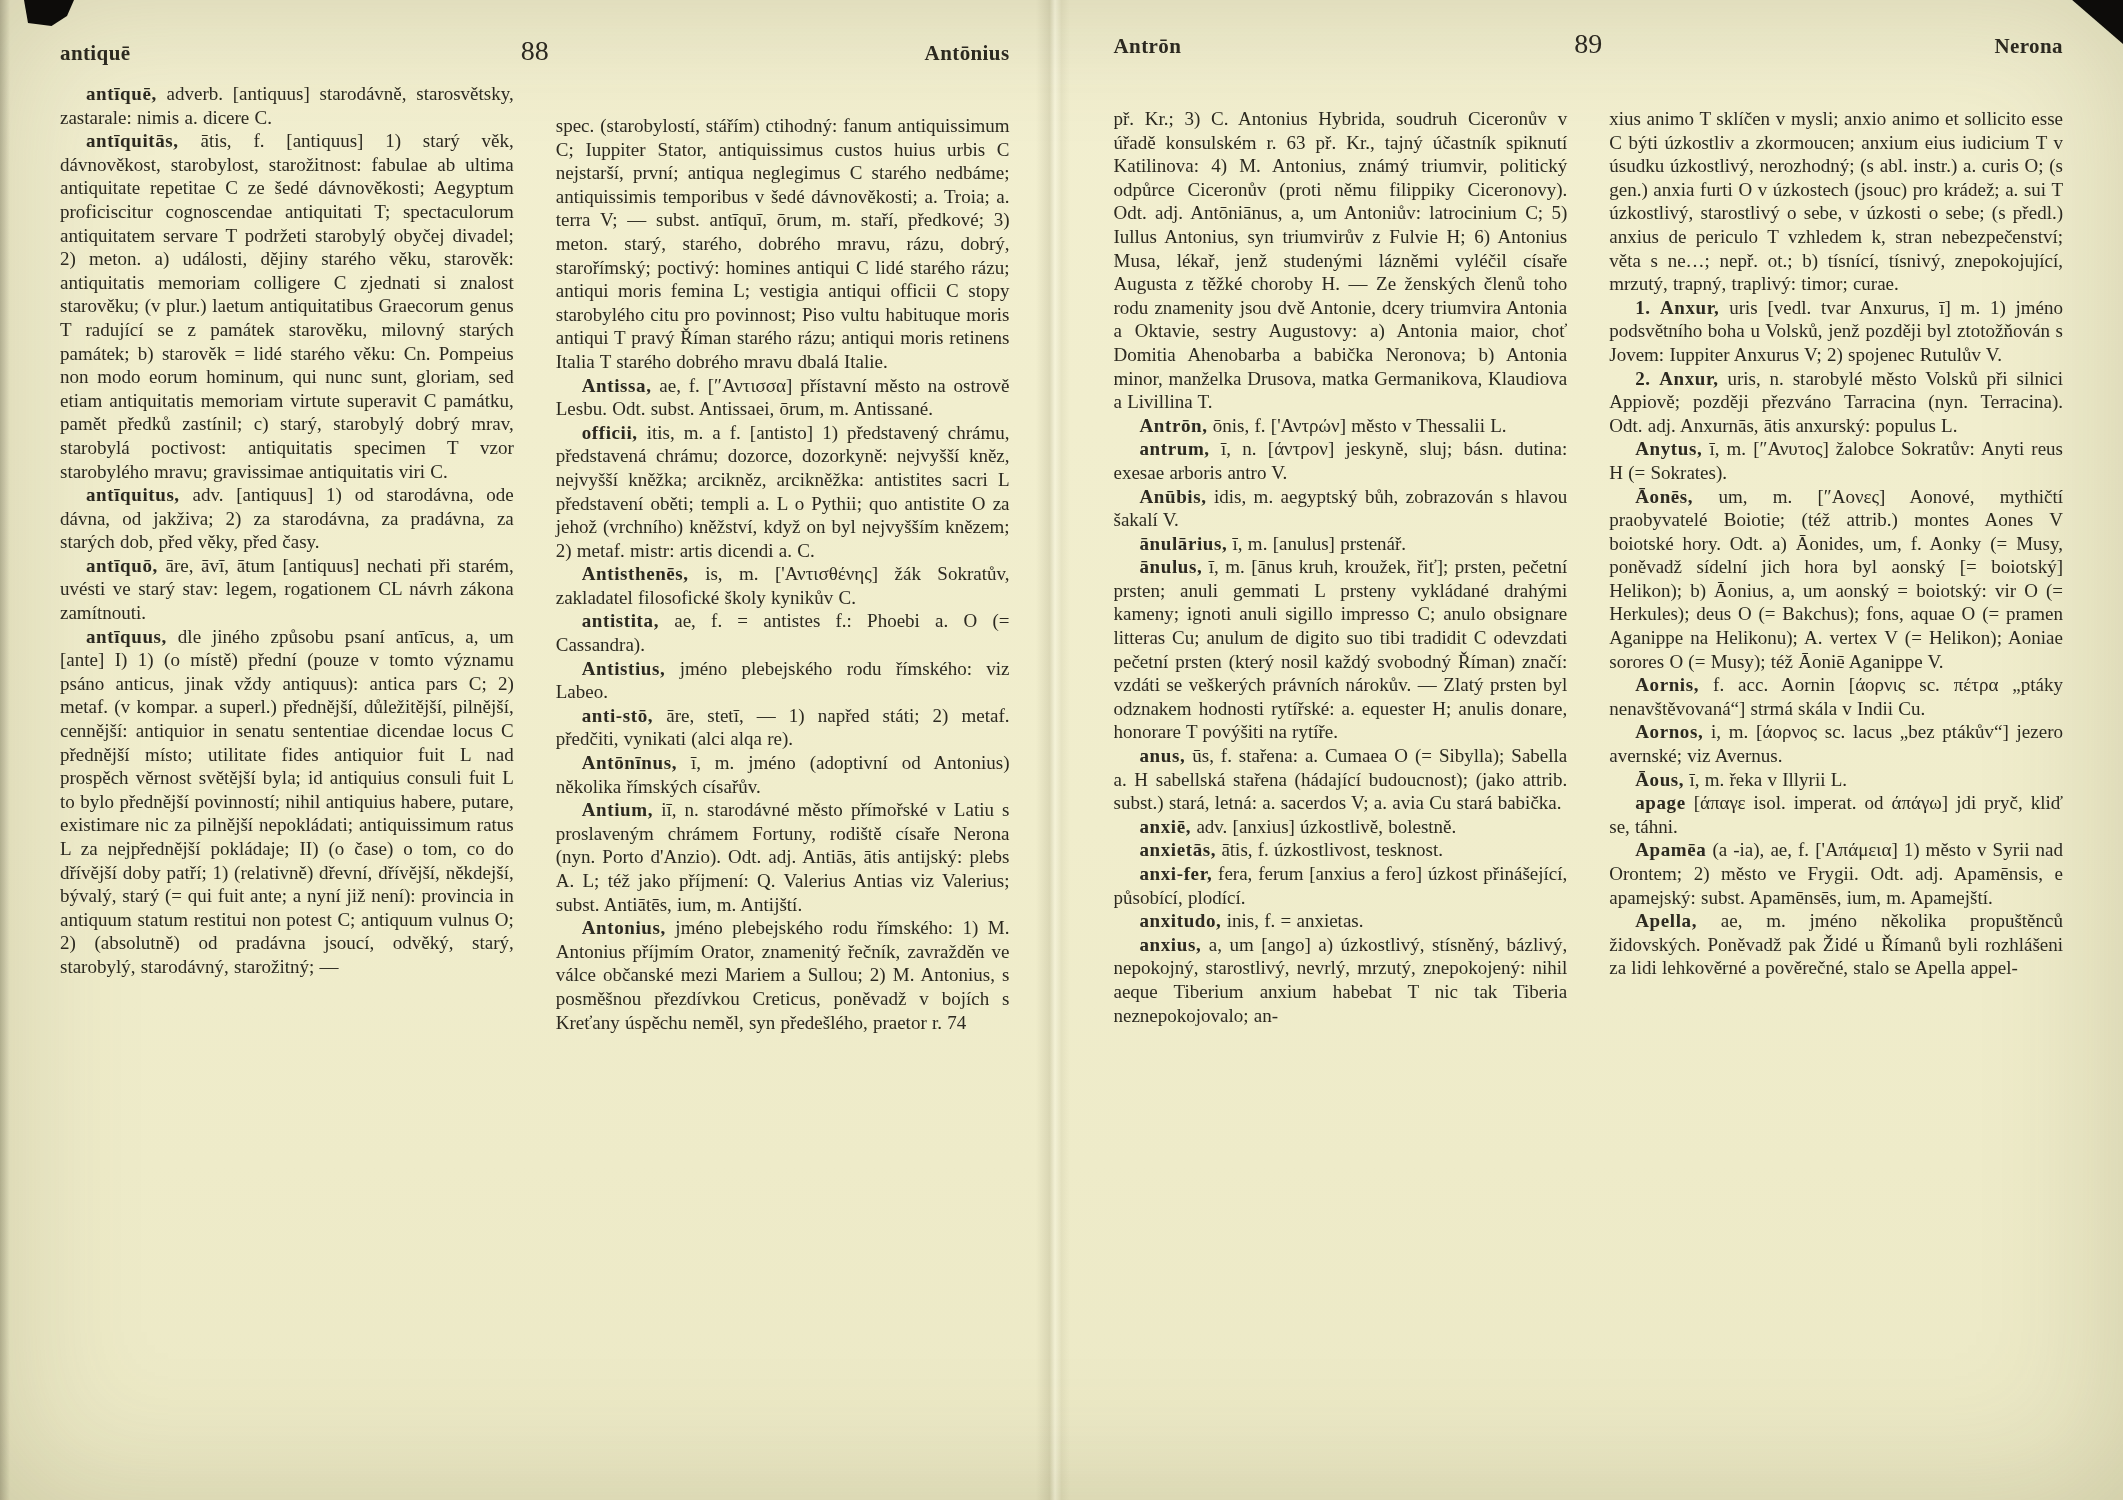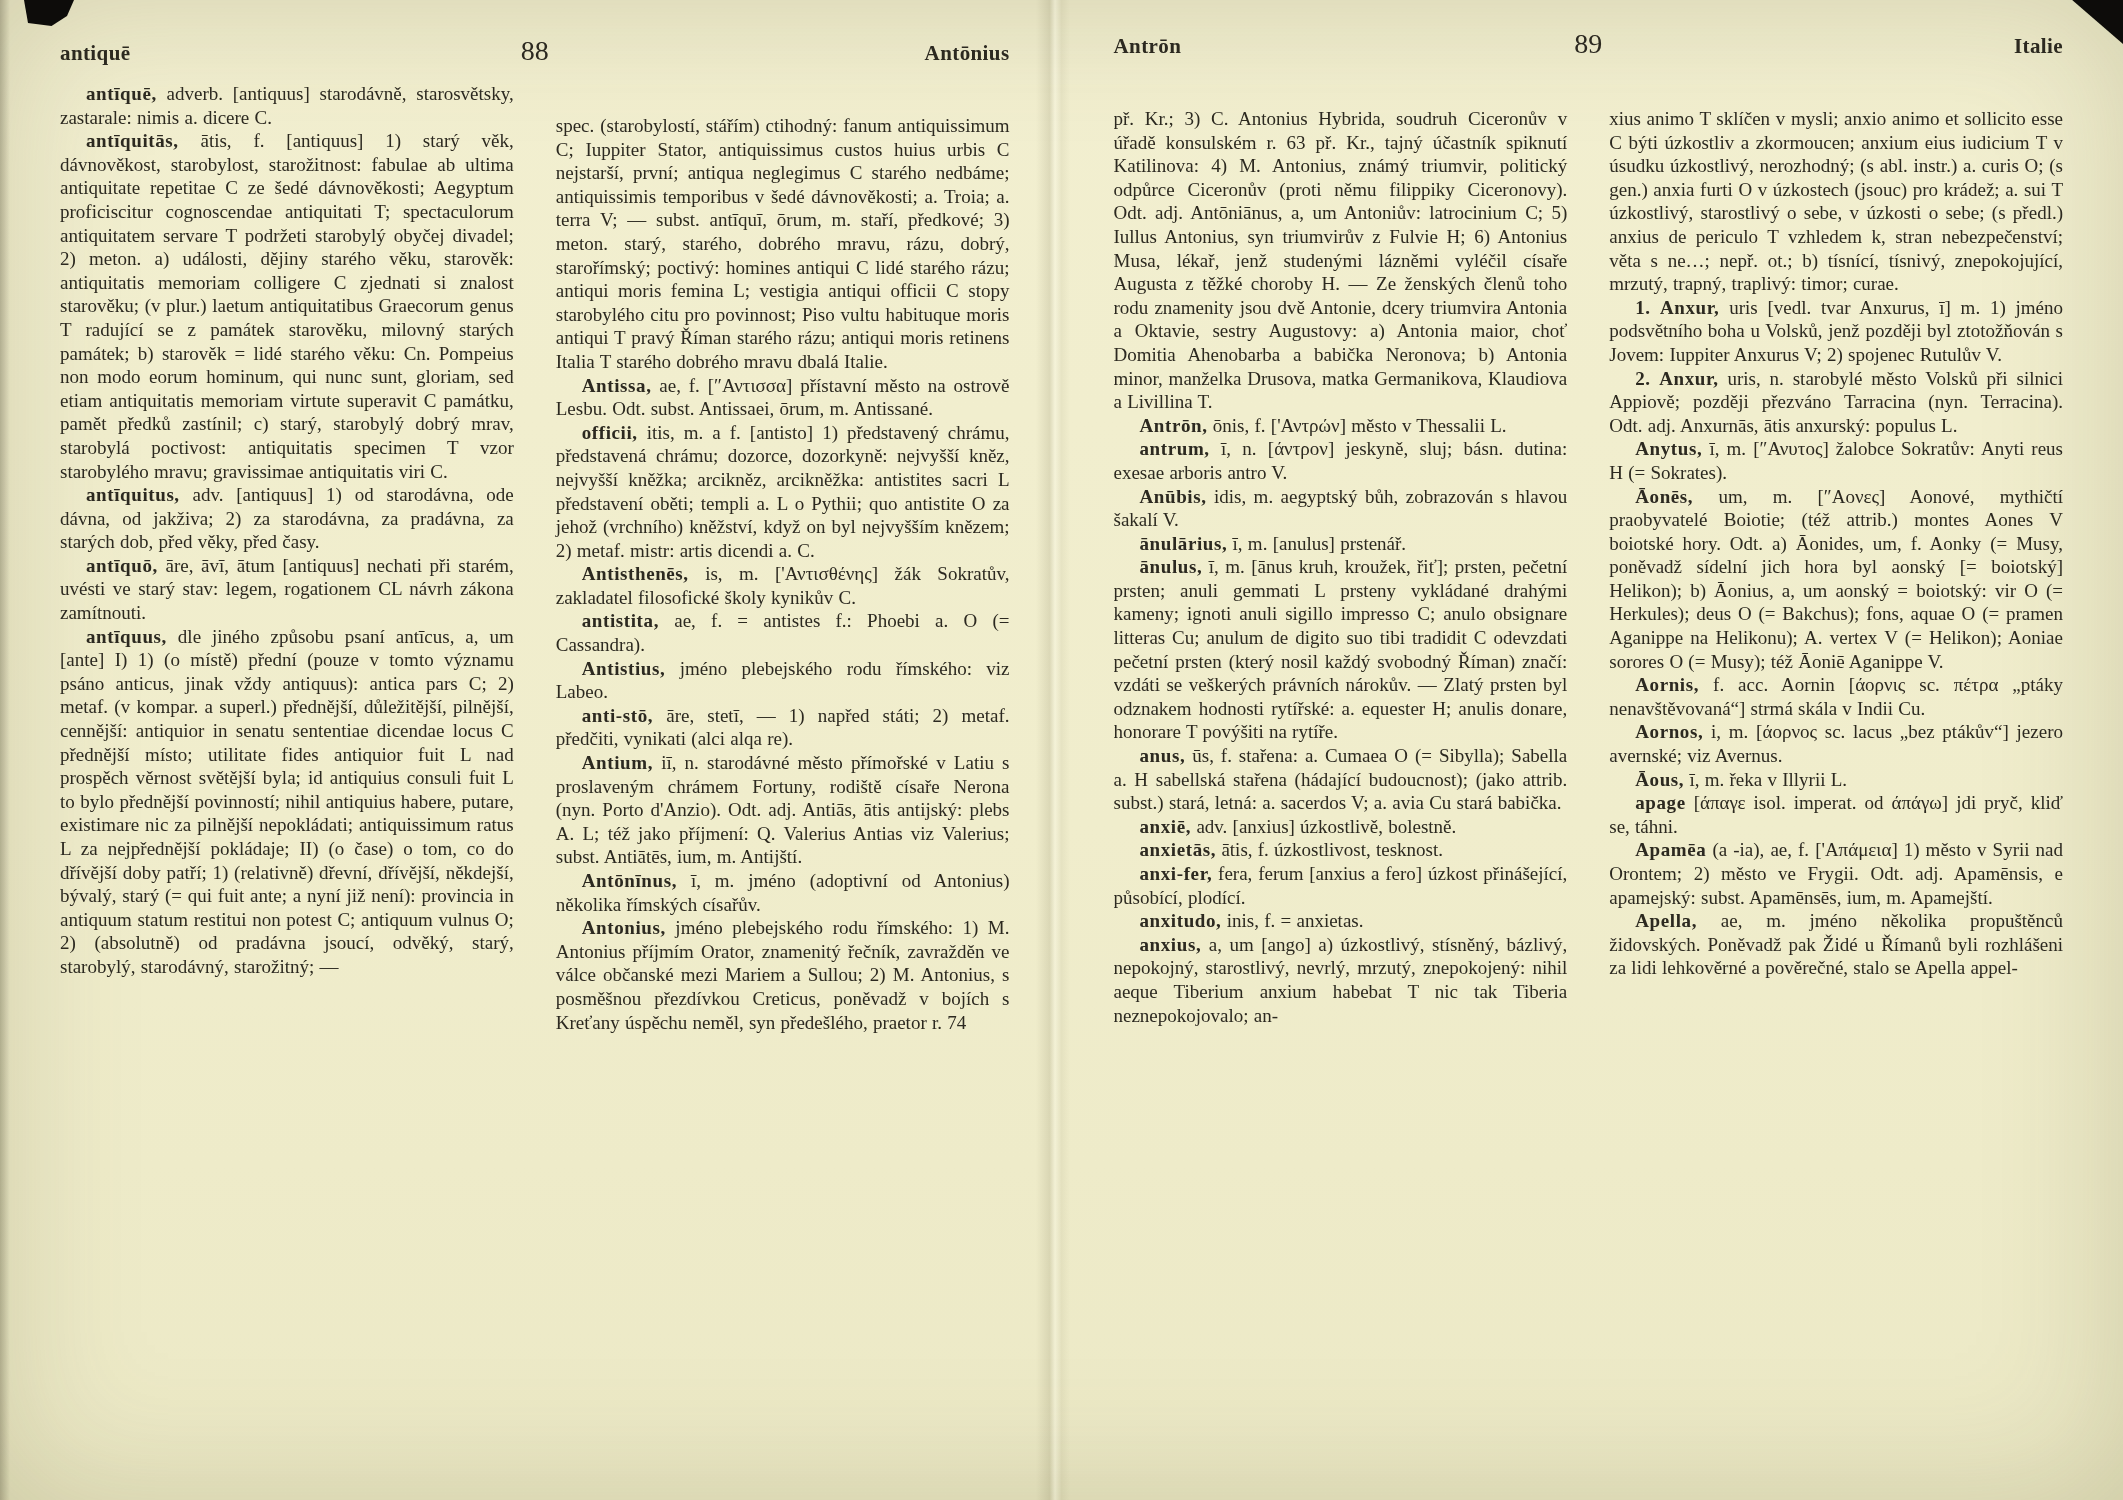--- a/index.html
+++ b/index.html
@@ -85,32 +85,32 @@
           <p><b class="head">antīquus,</b> dle jiného způsobu psaní antīcus, a, um [ante] I) 1) (o místě) přední (pouze v tomto významu psáno anticus, jinak vždy antiquus): antica pars C; 2) metaf. (v kompar. a superl.) přednější, důležitější, pilnější, cennější: antiquior in senatu sententiae dicendae locus C přednější místo; utilitate fides antiquior fuit L nad prospěch věrnost světější byla; id antiquius consuli fuit L to bylo přednější povinností; nihil antiquius habere, putare, existimare nic za pilnější nepokládati; antiquissimum ratus L za nejpřednější pokládaje; II) (o čase) o tom, co do dřívější doby patří; 1) (relativně) dřevní, dřívější, někdejší, bývalý, starý (= qui fuit ante; a nyní již není): provincia in antiquum statum restitui non potest C; antiquum vulnus O; 2) (absolutně) od pradávna jsoucí, odvěký, starý, starobylý, starodávný, starožitný; —</p>
         </div>
       <div class="col">
           <p class="cont">spec. (starobylostí, stářím) ctihodný: fanum antiquissimum C; Iuppiter Stator, antiquissimus custos huius urbis C nejstarší, první; antiqua neglegimus C starého nedbáme; antiquissimis temporibus v šedé dávnověkosti; a. Troia; a. terra V; — subst. antīquī, ōrum, m. staří, předkové; 3) meton. starý, starého, dobrého mravu, rázu, dobrý, starořímský; poctivý: homines antiqui C lidé starého rázu; antiqui moris femina L; vestigia antiqui officii C stopy starobylého citu pro povinnost; Piso vultu habituque moris antiqui T pravý Říman starého rázu; antiqui moris retinens Italia T starého dobrého mravu dbalá Italie.</p>
           <p><b class="head">Antissa,</b> ae, f. [″Αντισσα] přístavní město na ostrově Lesbu. Odt. subst. Antissaei, ōrum, m. Antissané.</p>
           <p><b class="head">officii,</b> itis, m. a f. [antisto] 1) představený chrámu, představená chrámu; dozorce, dozorkyně: nejvyšší kněz, nejvyšší kněžka; arcikněz, arcikněžka: antistites sacri L představení oběti; templi a. L o Pythii; quo antistite O za jehož (vrchního) kněžství, když on byl nejvyšším knězem; 2) metaf. mistr: artis dicendi a. C.</p>
           <p><b class="head">Antisthenēs,</b> is, m. ['Αντισθένης] žák Sokratův, zakladatel filosofické školy kynikův C.</p>
           <p><b class="head">antistita,</b> ae, f. = antistes f.: Phoebi a. O (= Cassandra).</p>
           <p><b class="head">Antistius,</b> jméno plebejského rodu římského: viz Labeo.</p>
           <p><b class="head">anti-stō,</b> āre, stetī, — 1) napřed státi; 2) metaf. předčiti, vynikati (alci alqa re).</p>
+          <p><b class="head">Antōnīnus,</b> ī, m. jméno (adoptivní od Antonius) několika římských císařův.</p>
           <p><b class="head">Antium,</b> iī, n. starodávné město přímořské v Latiu s proslaveným chrámem Fortuny, rodiště císaře Nerona (nyn. Porto d'Anzio). Odt. adj. Antiās, ātis antijský: plebs A. L; též jako příjmení: Q. Valerius Antias viz Valerius; subst. Antiātēs, ium, m. Antijští.</p>
-          <p><b class="head">Antōnīnus,</b> ī, m. jméno (adoptivní od Antonius) několika římských císařův.</p>
           <p><b class="head">Antonius,</b> jméno plebejského rodu římského: 1) M. Antonius příjmím Orator, znamenitý řečník, zavražděn ve válce občanské mezi Mariem a Sullou; 2) M. Antonius, s posměšnou přezdívkou Creticus, poněvadž v bojích s Kreťany úspěchu neměl, syn předešlého, praetor r. 74</p>
         </div>
     </div>
   </div>
 
   <div class="page right">
     <div class="page-header">
       <span class="slot l hw">Antrōn</span>
       <span class="slot c">89</span>
-      <span class="slot r hw">Italie</span>
+      <span class="slot r hw">Nerona</span>
     </div>
     <div class="columns">
       <div class="col">
           <p class="cont">př. Kr.; 3) C. Antonius Hybrida, soudruh Ciceronův v úřadě konsulském r. 63 př. Kr., tajný účastník spiknutí Katilinova: 4) M. Antonius, známý triumvir, politický odpůrce Ciceronův (proti němu filippiky Ciceronovy). Odt. adj. Antōniānus, a, um Antoniův: latrocinium C; 5) Iullus Antonius, syn triumvirův z Fulvie H; 6) Antonius Musa, lékař, jenž studenými lázněmi vyléčil císaře Augusta z těžké choroby H. — Ze ženských členů toho rodu znamenity jsou dvě Antonie, dcery triumvira Antonia a Oktavie, sestry Augustovy: a) Antonia maior, choť Domitia Ahenobarba a babička Neronova; b) Antonia minor, manželka Drusova, matka Germanikova, Klaudiova a Livillina T.</p>
           <p><b class="head">Antrōn,</b> ōnis, f. ['Αντρών] město v Thessalii L.</p>
           <p><b class="head">antrum,</b> ī, n. [άντρον] jeskyně, sluj; básn. dutina: exesae arboris antro V.</p>
           <p><b class="head">Anūbis,</b> idis, m. aegyptský bůh, zobrazován s hlavou šakalí V.</p>
           <p><b class="head">ānulārius,</b> ī, m. [anulus] prstenář.</p>
           <p><b class="head">ānulus,</b> ī, m. [ānus kruh, kroužek, řiť]; prsten, pečetní prsten; anuli gemmati L prsteny vykládané drahými kameny; ignoti anuli sigillo impresso C; anulo obsignare litteras Cu; anulum de digito suo tibi tradidit C odevzdati pečetní prsten (který nosil každý svobodný Říman) značí: vzdáti se veškerých právních nárokův. — Zlatý prsten byl odznakem hodnosti rytířské: a. equester H; anulis donare, honorare T povýšiti na rytíře.</p>
           <p><b class="head">anus,</b> ūs, f. stařena: a. Cumaea O (= Sibylla); Sabella a. H sabellská stařena (hádající budoucnost); (jako attrib. subst.) stará, letná: a. sacerdos V; a. avia Cu stará babička.</p>

